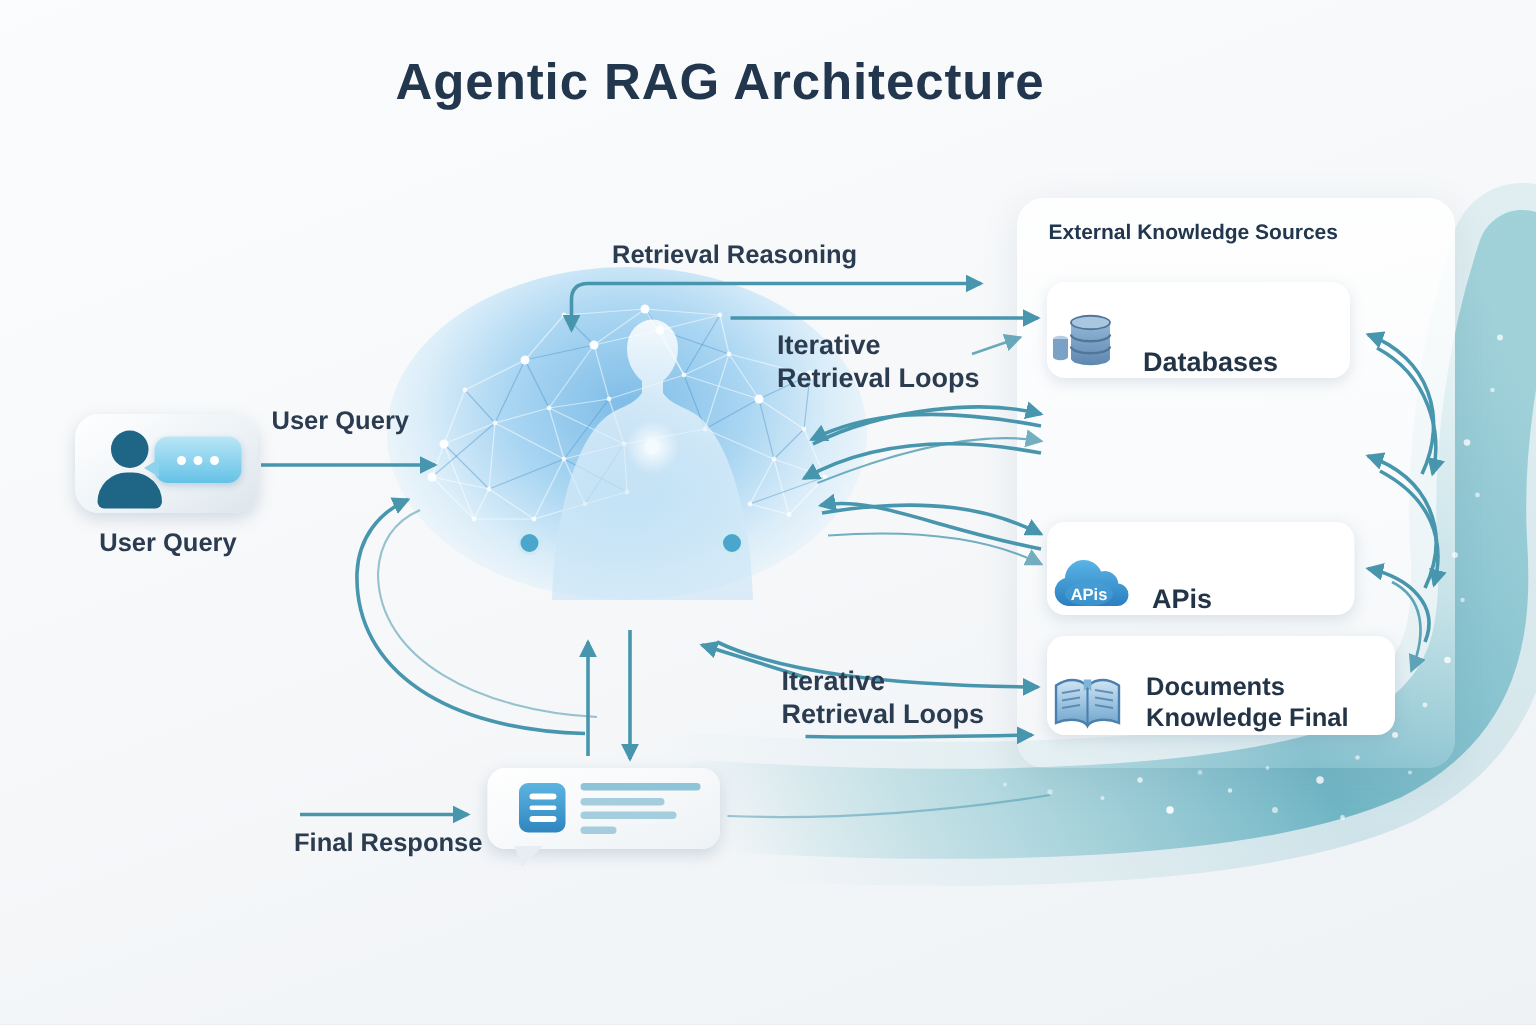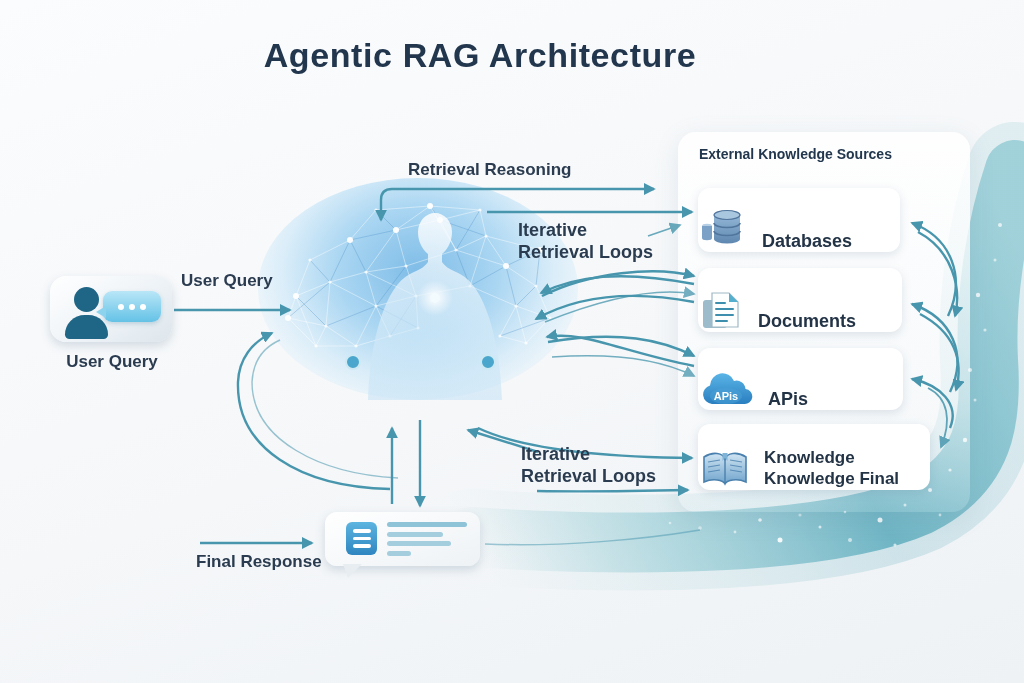--- a/index.html
+++ b/index.html
@@ -328,34 +328,20 @@
       <ellipse cx="8" cy="20" rx="5" ry="2.2" fill="#b6cfe4"></ellipse>
       <path d="M3,20 v12 a5,2.2 0 0 0 10,0 V20" fill="#7ba2c6"></path>
       <path d="M15,9 v24 a13,4.5 0 0 0 26,0 V9" fill="url(#dbG)"></path>
       <path d="M15,17 a13,4.5 0 0 0 26,0" fill="none" stroke="#51759c" stroke-width="1.6"></path>
       <path d="M15,25 a13,4.5 0 0 0 26,0" fill="none" stroke="#51759c" stroke-width="1.6"></path>
       <ellipse cx="28" cy="9" rx="13" ry="4.5" fill="#aac7e0" stroke="#51759c" stroke-width="1.2"></ellipse>
     </svg>
     <span class="src-label">Databases</span>
   </div>
 
-  <div class="abs src-card card-doc">
-    <svg width="46" height="42">
-      <rect x="4" y="10" width="24" height="28" rx="3" fill="#9dbccb"></rect>
-      <path d="M13,3 H30 L39,12 V37 H13 Z" fill="#fdfefe" stroke="#9fb9c6" stroke-width="1.2"></path>
-      <path d="M30,3 L39,12 H30 Z" fill="#54b0ce"></path>
-      <g stroke="#3e8fae" stroke-width="2" stroke-linecap="round">
-        <line x1="17" y1="13" x2="26" y2="13"></line>
-        <line x1="17" y1="19" x2="34" y2="19"></line>
-        <line x1="17" y1="25" x2="34" y2="25"></line>
-        <line x1="17" y1="31" x2="28" y2="31"></line>
-      </g>
-    </svg>
-    <span class="src-label">Documents</span>
-  </div>
 
   <div class="abs src-card card-api">
     <svg width="56" height="38">
       <defs>
           <linearGradient id="clG" x1="0" y1="0" x2="0" y2="1">
         <stop offset="0" stop-color="#5ab4e6"></stop>
             <stop offset="1" stop-color="#2a7fc0"></stop>
       </linearGradient>
         </defs>
       <path d="M13,32 a9.5,9.5 0 0 1 -2,-18.6 A12.5,12.5 0 0 1 35,9 A9,9 0 0 1 46.5,17 a7.5,7.5 0 0 1 -1.5,15 Z" fill="url(#clG)"></path>
@@ -379,21 +365,21 @@
         <line x1="9" y1="14" x2="21" y2="12"></line>
           <line x1="9" y1="19" x2="21" y2="17"></line>
         <line x1="9" y1="24" x2="21" y2="22"></line>
           <line x1="31" y1="12" x2="43" y2="14"></line>
         <line x1="31" y1="17" x2="43" y2="19"></line>
           <line x1="31" y1="22" x2="43" y2="24"></line>
       </g>
       <path d="M23.5,5 L28.5,5 L28.5,13 L26,10 L23.5,13 Z" fill="#7fb3d8"></path>
     </svg>
     <span class="src-label src-label-2line">
-      <div>Knowledge</div>
+      <div>Documents</div>
       <div>Knowledge Final</div>
     </span>
   </div>
 
   <div class="abs resp">
     <div class="resp-icon">
         <i></i>
         <i></i>
         <i></i>
       </div>

